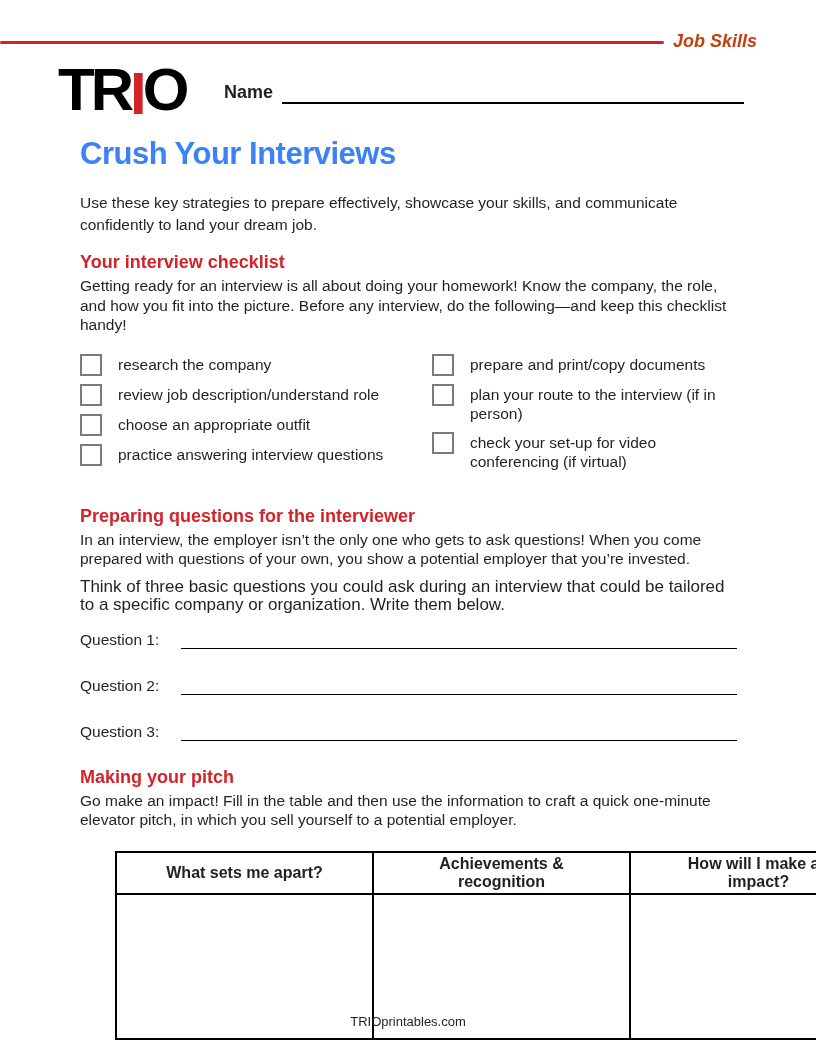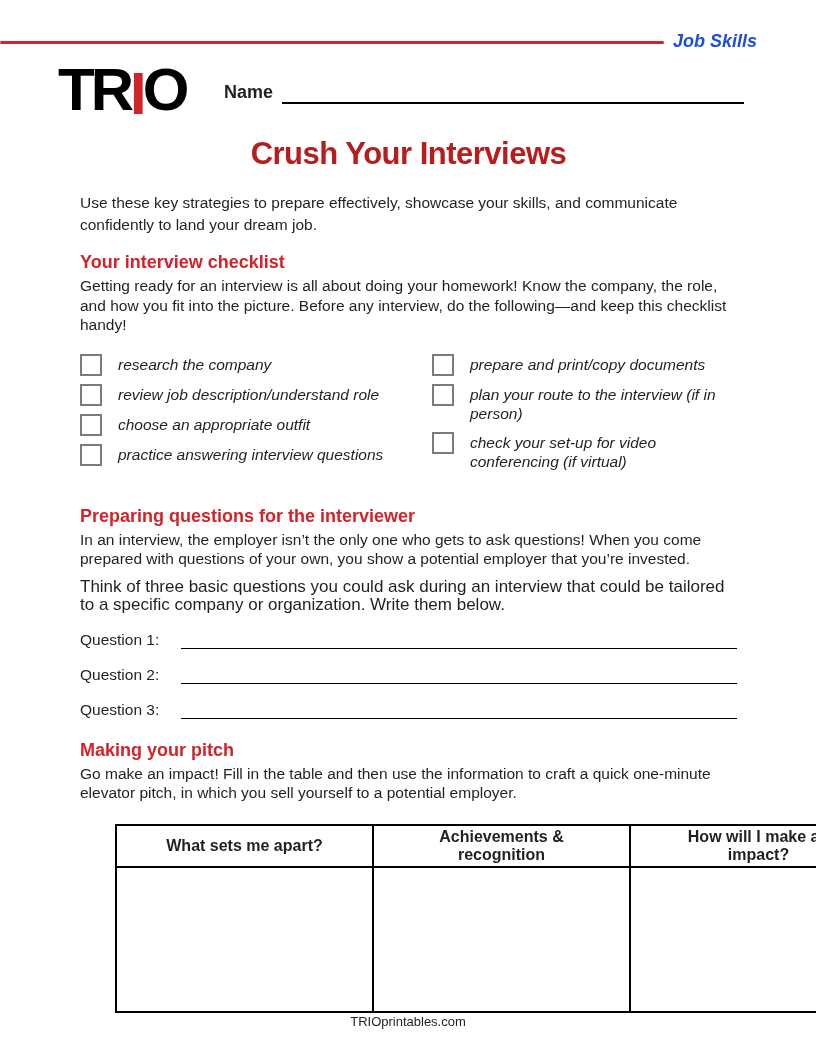--- a/index.html
+++ b/index.html
@@ -20,21 +20,21 @@
     width: 664px; height: 3px;
     background: #d2232a;
     border-radius: 2px;
   }
   .job-skills {
     position: absolute;
     top: 31px; right: 59px;
     font-size: 18px;
     font-weight: bold;
     font-style: italic;
-    color: #1d4ed8;
+    color: #c2410c;
   }
   .logo {
     position: absolute;
     top: 60px; left: 58px;
     font-size: 60px;
     font-weight: bold;
     letter-spacing: -4px;
     line-height: 1;
     color: #000000;
     text-align: center;
@@ -57,24 +57,23 @@
     background: #000000;
   }
   
   .content {
     position: absolute;
     top: 0; left: 80px;
     width: 657px;
   }
   .page-title {
     margin-top: 136px;
-    text-align: center;
     font-size: 31px;
     font-weight: bold;
-    color: #b91c1c;
+    color: #3b82f6;
     letter-spacing: -0.5px;
   }
   .intro {
     margin-top: 20px;
     font-size: 15.5px;
     line-height: 22px;
   }
   .sec-heading {
     font-size: 18px;
     font-weight: bold;
@@ -91,21 +90,20 @@
   }
   .body-p2 {
     margin-top: 9px;
     font-size: 17px;
     line-height: 18px;
   }
   
   .checklist {
     margin-top: 19px;
     display: flex;
-    font-style: italic;
   }
   .check-col-left  { width: 352px; }
   .check-col-right { width: 305px; }
   .check-item {
     display: flex;
     align-items: flex-start;
     margin-bottom: 8px;
   }
   .checkbox {
     flex: 0 0 auto;
@@ -119,21 +117,21 @@
     font-size: 15.5px;
     line-height: 19.5px;
     padding-top: 1px;
   }
   
   .questions { margin-top: 15px; }
   .q-row {
     display: flex;
     align-items: flex-end;
     height: 20px;
-    margin-bottom: 15px;
+    margin-bottom: 26px;
     gap: 16px;
   }
   .q-label {
     font-size: 15.5px;
     white-space: nowrap;
     padding-right: 6px;
   }
   .q-line {
     flex: 1 1 auto;
     border-bottom: 1.6px solid #000000;

